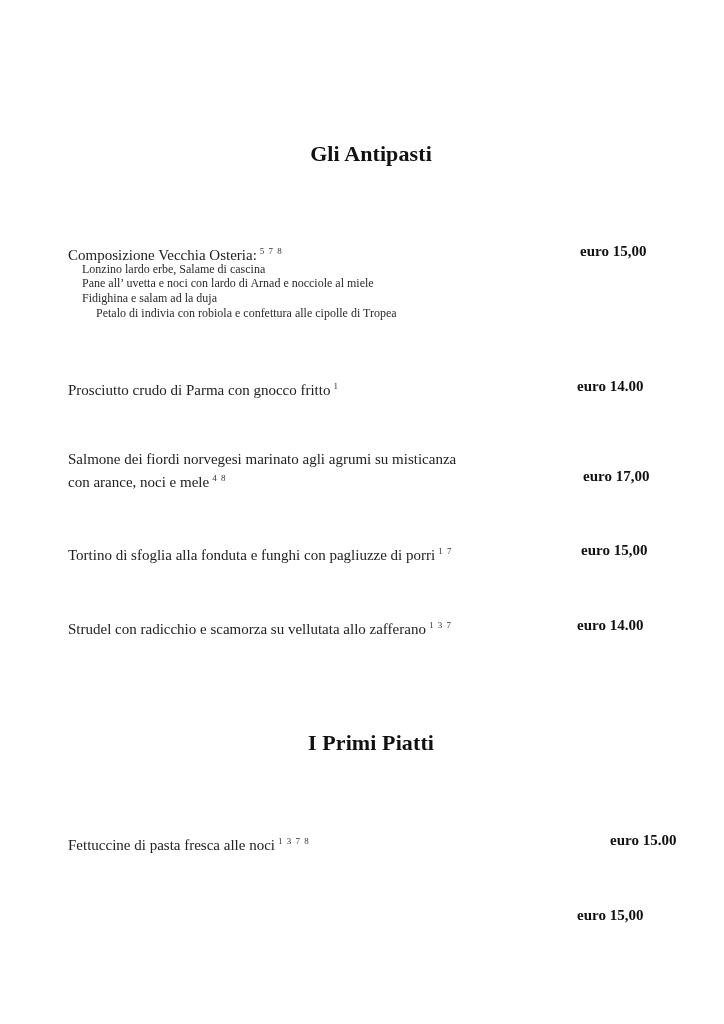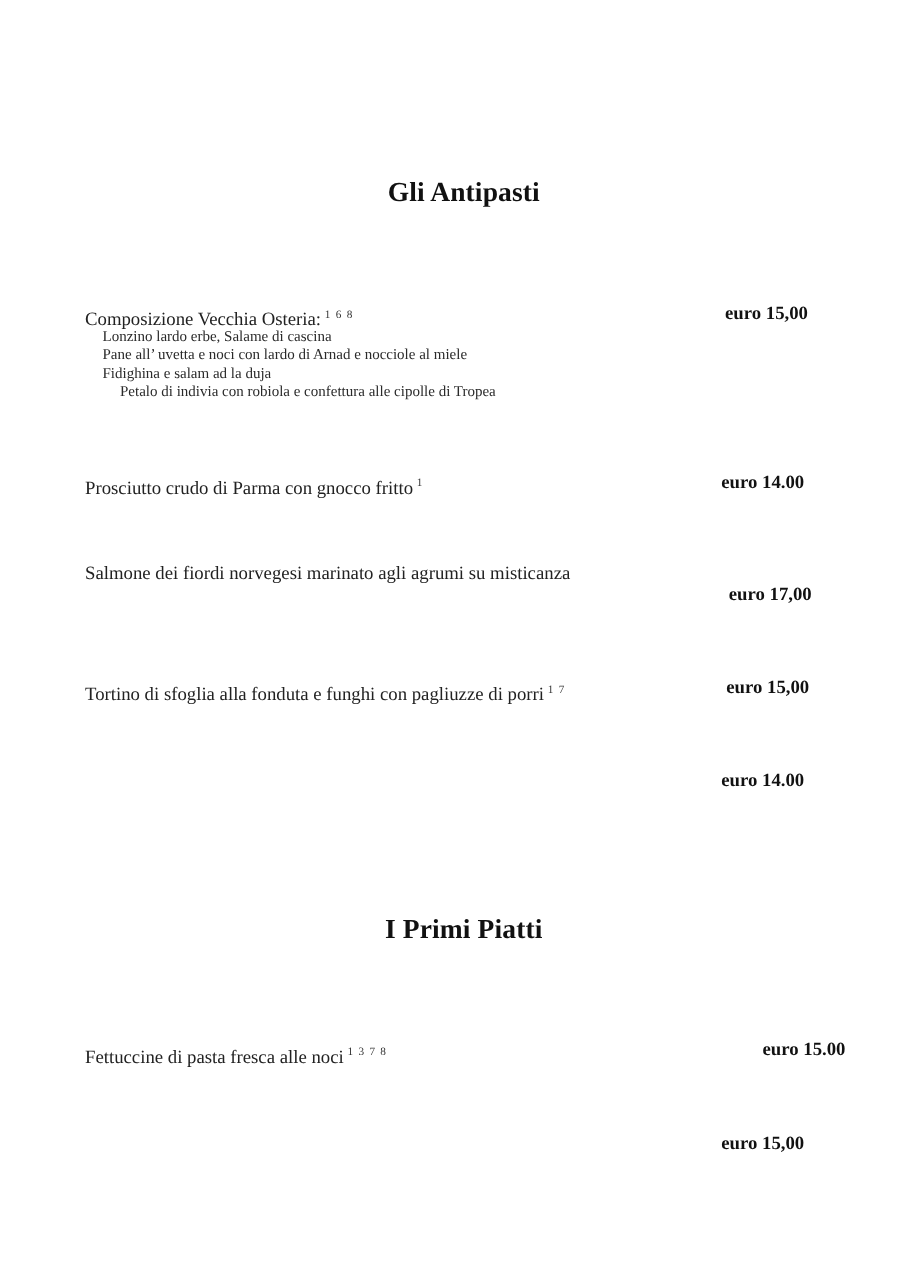--- a/index.html
+++ b/index.html
@@ -64,41 +64,47 @@
     }
   </style>
 </head>
 <body>
 
 <div class="page">
 
   <div class="section-title" style="top:141px;">Gli Antipasti</div>
 
   <div class="item-line" style="top:242px;">
-    <span>Composizione Vecchia Osteria:</span><span class="allergens">1 6 8</span>
+    <span>Composizione Vecchia Osteria:</span><span class="allergens">5 7 8</span>
   </div>
   <div class="price" style="top:242px; left:580px;">euro 15,00</div>
   <div class="sub-line" style="top:262px; left:82px;">Lonzino lardo erbe, Salame di cascina</div>
   <div class="sub-line" style="top:276px; left:82px;">Pane all’ uvetta e noci con lardo di Arnad e nocciole al miele</div>
   <div class="sub-line" style="top:291px; left:82px;">Fidighina e salam ad la duja</div>
   <div class="sub-line" style="top:306px; left:96px;">Petalo di indivia con robiola e confettura alle cipolle di Tropea</div>
 
   <div class="item-line" style="top:377px;">
     <span>Prosciutto crudo di Parma con gnocco fritto</span><span class="allergens">1</span>
   </div>
   <div class="price" style="top:377px; left:577px;">euro 14.00</div>
 
   <div class="item-line" style="top:450px;text-align:right;">Salmone dei fiordi norvegesi marinato agli agrumi su misticanza</div>
+  <div class="item-line" style="top:469px;">
+    <span>con arance, noci e mele</span><span class="allergens">4 8</span>
+  </div>
   <div class="price" style="top:467px; left:583px;">euro 17,00</div>
 
   <div class="item-line" style="top:542px;">
     <span>Tortino di sfoglia alla fonduta e funghi con pagliuzze di porri</span><span class="allergens">1 7</span>
   </div>
   <div class="price" style="top:541px; left:581px;">euro 15,00</div>
 
+  <div class="item-line" style="top:616px;">
+    <span>Strudel con radicchio e scamorza su vellutata allo zafferano</span><span class="allergens">1 3 7</span>
+  </div>
   <div class="price" style="top:616px; left:577px;">euro 14.00</div>
 
   <div class="section-title" style="top:730px;">I Primi Piatti</div>
 
   <div class="item-line" style="top:832px;">
     <span>Fettuccine di pasta fresca alle noci</span><span class="allergens">1 3 7 8</span>
   </div>
   <div class="price" style="top:831px; left:610px;">euro 15.00</div>
 
   <div class="price" style="top:906px; left:577px;">euro 15,00</div>

